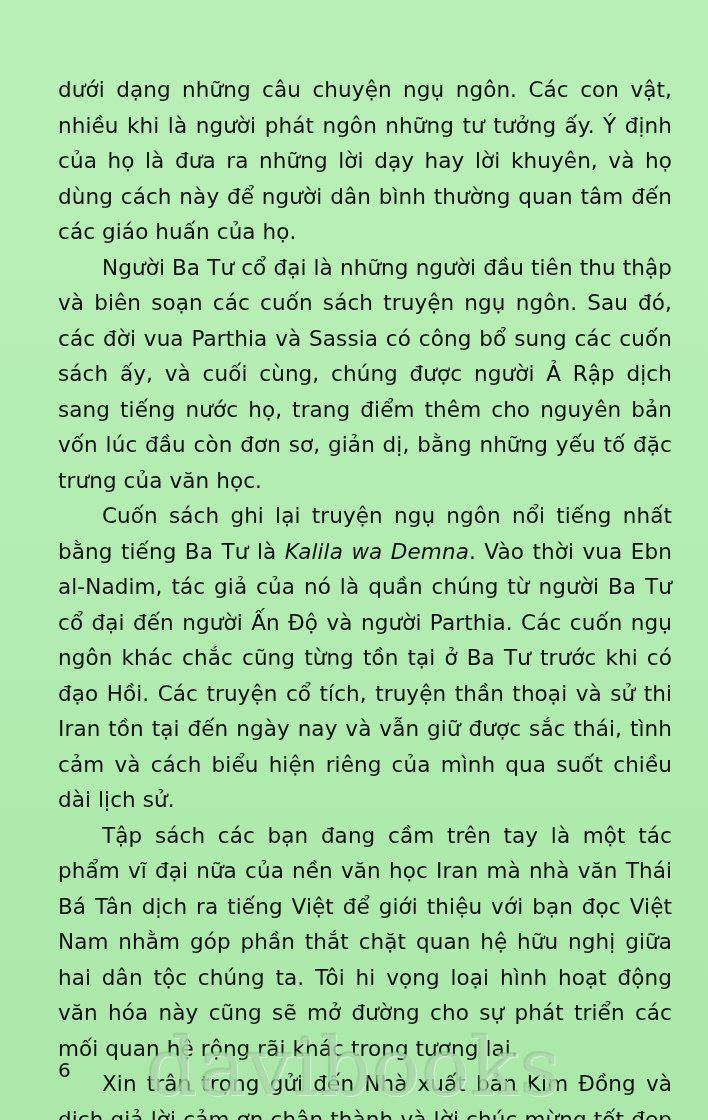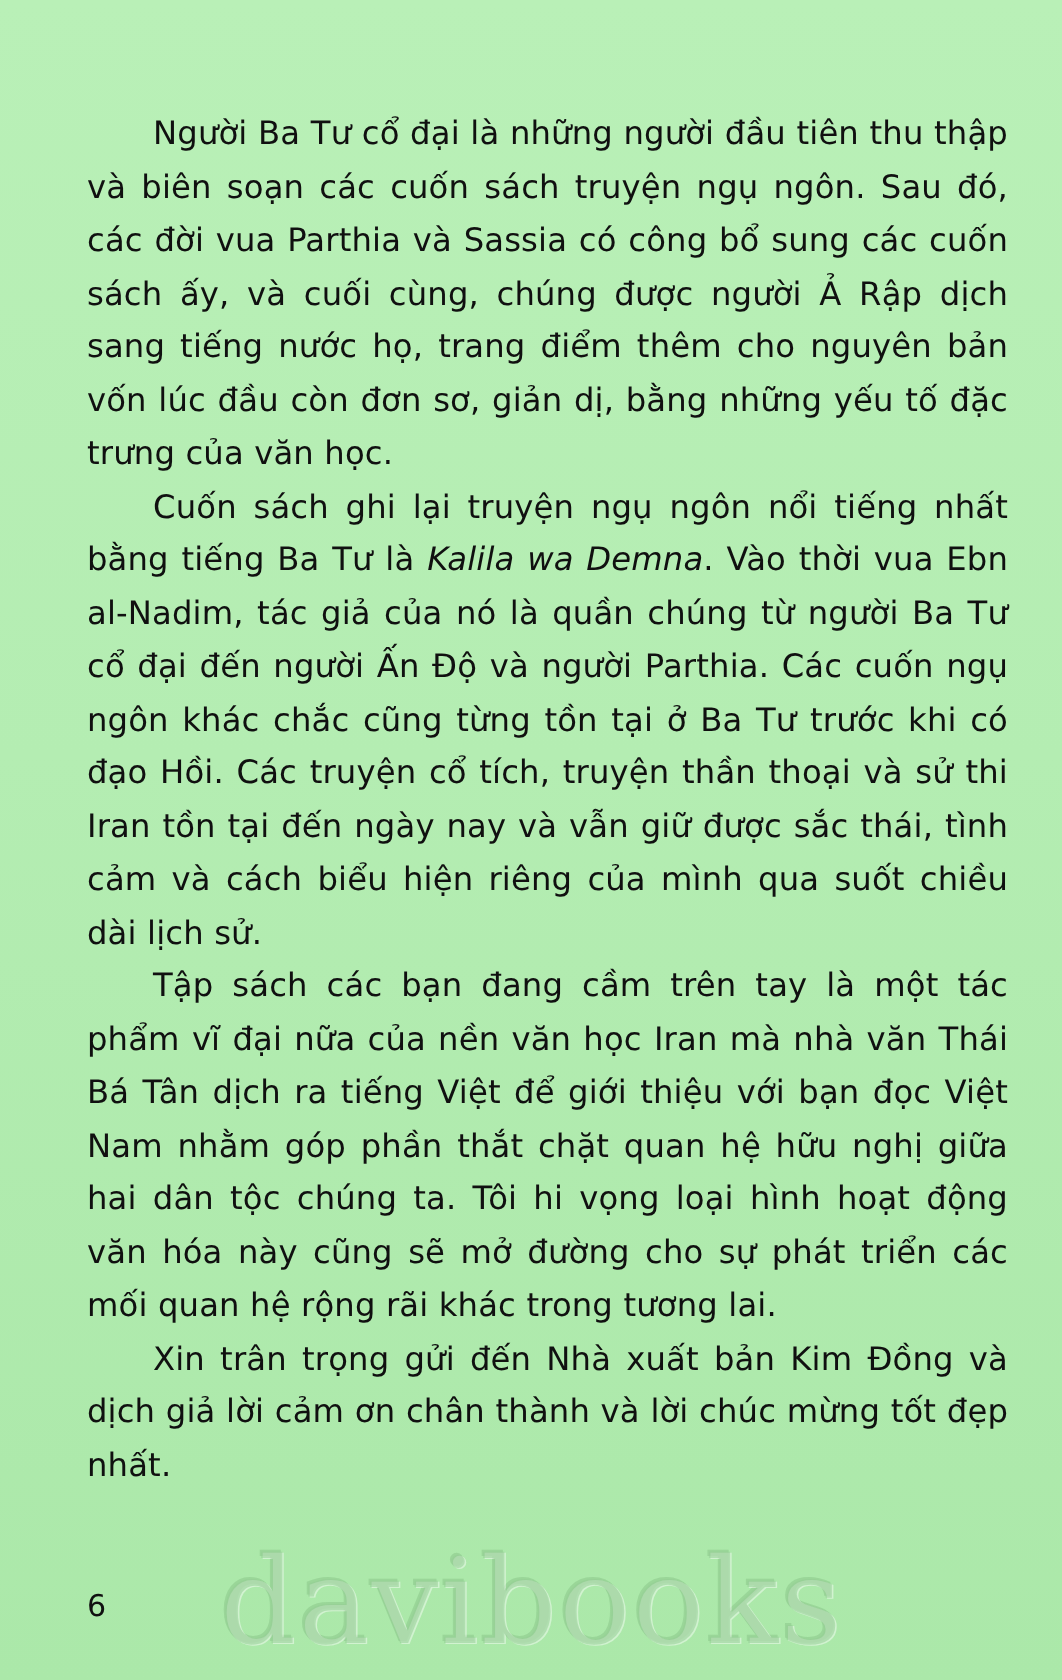--- a/index.html
+++ b/index.html
@@ -83,20 +83,21 @@
     margin-top: -6px;
   }
 </style>
 </head>
 <body>
 
 <div class="page">
 
   <div class="content">
 
+    <p class="para">dưới dạng những câu chuyện ngụ ngôn. Các con vật, nhiều khi là người phát ngôn những tư tưởng ấy. Ý định của họ là đưa ra những lời dạy hay lời khuyên, và họ dùng cách này để người dân bình thường quan tâm đến các giáo huấn của họ.</p>
 
     <p class="para indent">Người Ba Tư cổ đại là những người đầu tiên thu thập và biên soạn các cuốn sách truyện ngụ ngôn. Sau đó, các đời vua Parthia và Sassia có công bổ sung các cuốn sách ấy, và cuối cùng, chúng được người Ả Rập dịch sang tiếng nước họ, trang điểm thêm cho nguyên bản vốn lúc đầu còn đơn sơ, giản dị, bằng những yếu tố đặc trưng của văn học.</p>
 
     <p class="para indent"><span>Cuốn sách ghi lại truyện ngụ ngôn nổi tiếng nhất bằng tiếng Ba Tư là </span><span class="bold-italic">Kalila wa Demna</span><span>. Vào thời vua Ebn al-Nadim, tác giả của nó là quần chúng từ người Ba Tư cổ đại đến người Ấn Độ và người Parthia. Các cuốn ngụ ngôn khác chắc cũng từng tồn tại ở Ba Tư trước khi có đạo Hồi. Các truyện cổ tích, truyện thần thoại và sử thi Iran tồn tại đến ngày nay và vẫn giữ được sắc thái, tình cảm và cách biểu hiện riêng của mình qua suốt chiều dài lịch sử.</span></p>
 
     <p class="para indent">Tập sách các bạn đang cầm trên tay là một tác phẩm vĩ đại nữa của nền văn học Iran mà nhà văn Thái Bá Tân dịch ra tiếng Việt để giới thiệu với bạn đọc Việt Nam nhằm góp phần thắt chặt quan hệ hữu nghị giữa hai dân tộc chúng ta. Tôi hi vọng loại hình hoạt động văn hóa này cũng sẽ mở đường cho sự phát triển các mối quan hệ rộng rãi  khác trong tương lai.</p>
 
     <p class="para indent">Xin trân trọng gửi đến Nhà xuất bản Kim Đồng và dịch giả lời cảm ơn chân thành và lời chúc mừng tốt đẹp nhất.</p>
 
   </div>

